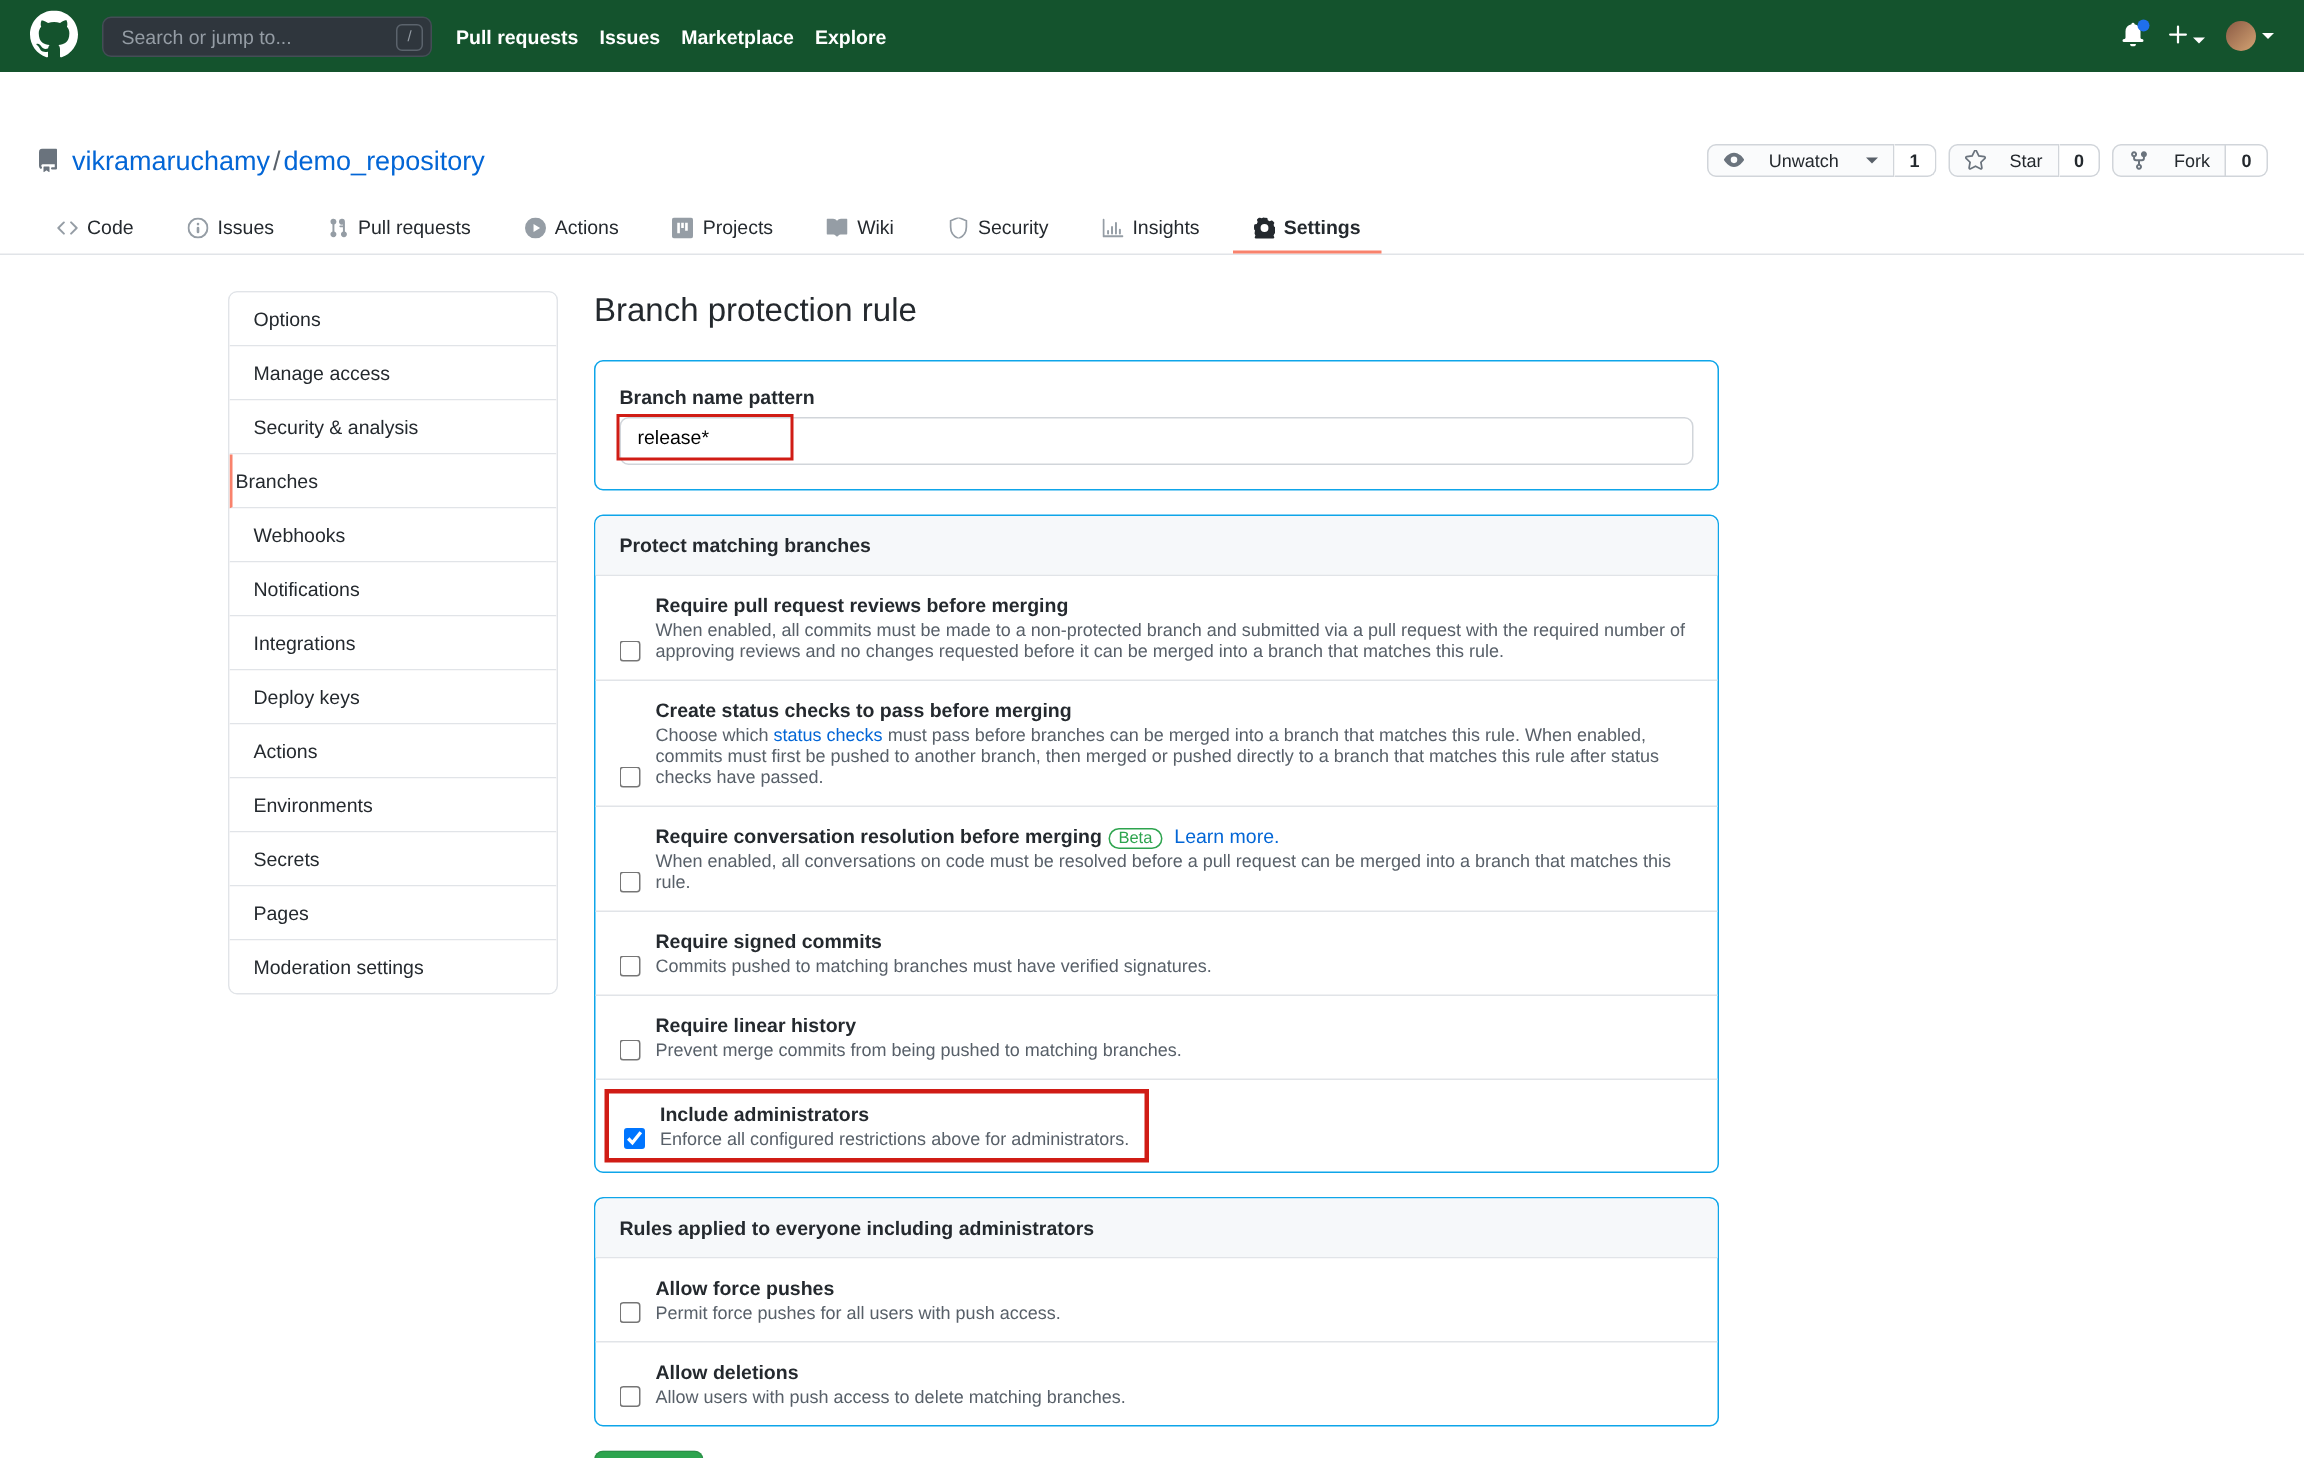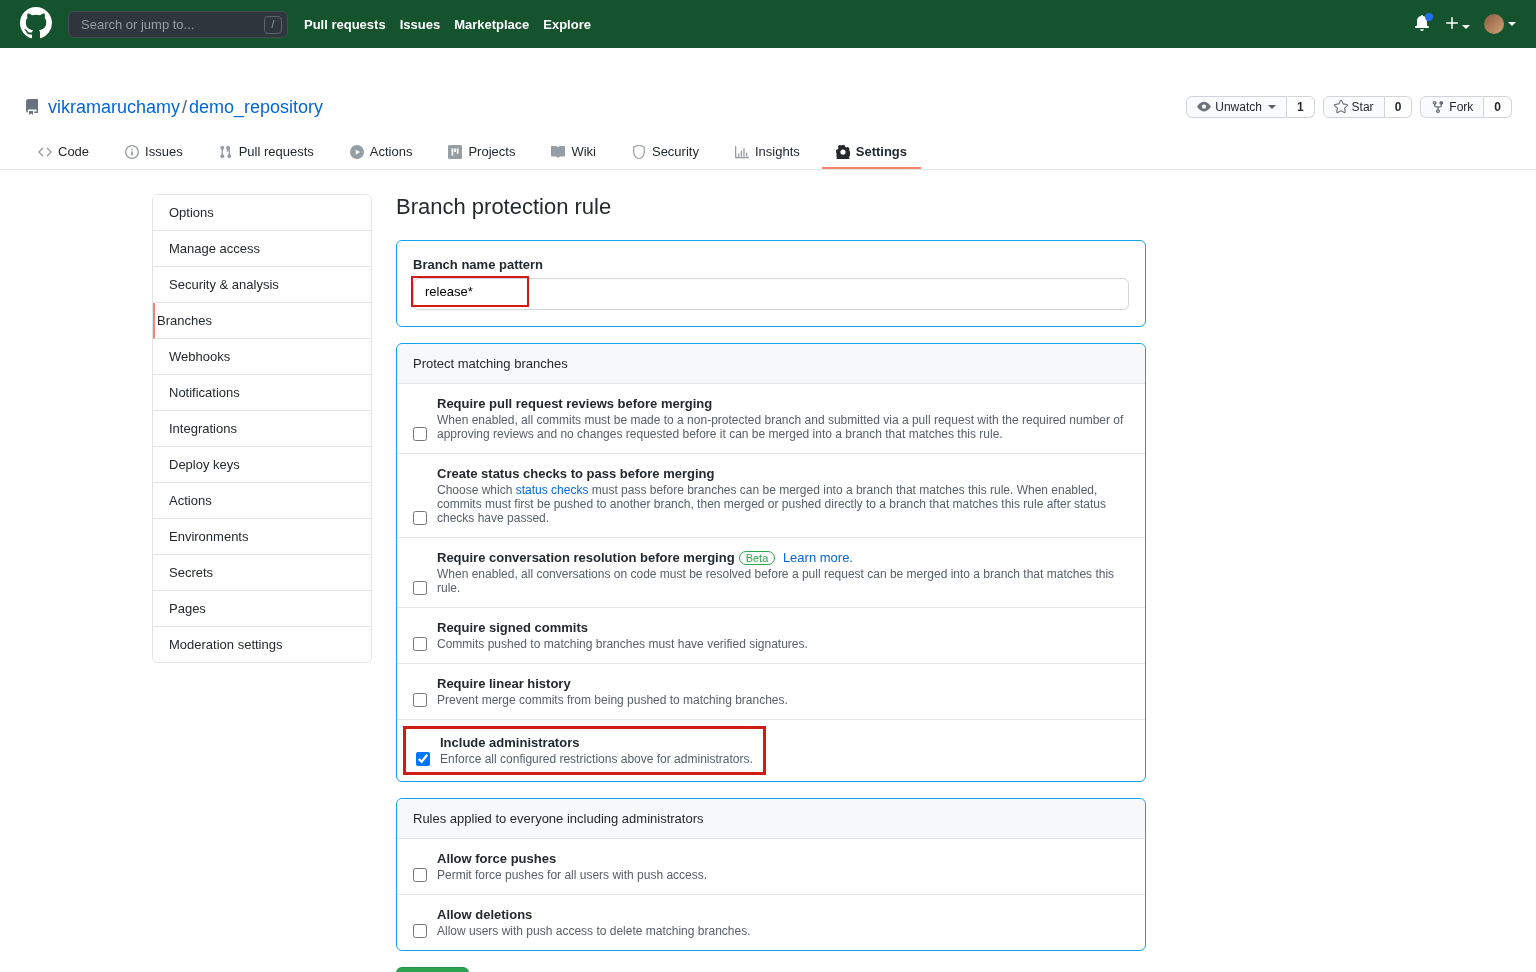--- a/index.html
+++ b/index.html
@@ -25,21 +25,21 @@
 
 
 .repo-head { padding: 16px 24px 0 24px; border-bottom: 1px solid #e1e4e8; margin-top: 32px; }
 .repo-title-row { display: flex; align-items: center; }
 .repo-icon { width: 16px; height: 16px; fill: #6a737d; margin-right: 8px; }
 .repo-title { font-size: 18px; font-weight: 400; }
 .repo-title .owner, .repo-title .name { color: #0366d6; }
 .repo-title .sep { color: #586069; margin: 0 2px; }
 .repo-actions { margin-left: auto; display: flex; gap: 8px; }
 .btn-group { display: flex; }
-.btn { background: #fafbfc; border: 1px solid #d1d5da; padding: 3px 10px; font-size: 12px; font-weight: 500; display: flex; align-items: center; gap: 4px; cursor: pointer; }
+.btn { background: #fafbfc; border: 1px solid #d1d5da; padding: 3px 10px; font-size: 12px; font-weight: 500; display: flex; align-items: center; gap: 16px; cursor: pointer; }
 .btn svg { width: 14px; height: 14px; fill: #6a737d; }
 .btn-left { border-radius: 6px 0 0 6px; }
 .btn-count { border-radius: 0 6px 6px 0; border-left: none; background: #fff; padding: 3px 10px; font-weight: 600; }
 
 
 .repo-tabs { display: flex; gap: 8px; margin-top: 18px; }
 .tab { padding: 8px 14px; font-size: 13px; color: #24292e; display: flex; align-items: center; gap: 6px; border-bottom: 2px solid transparent; cursor: pointer; }
 .tab svg { width: 14px; height: 14px; fill: #959da5; }
 .tab.active { border-bottom-color: #f9826c; font-weight: 600; }
 .tab.active svg { fill: #24292e; }
@@ -49,21 +49,21 @@
 .sidebar { width: 220px; flex-shrink: 0; }
 .side-menu { border: 1px solid #e1e4e8; border-radius: 6px; overflow: hidden; }
 .side-item { padding: 10px 16px; font-size: 13px; border-bottom: 1px solid #e1e4e8; cursor: pointer; color: #24292e; background:#fff; }
 .side-item:last-child { border-bottom: none; }
 .side-item.active { background: #fff; border-left: 2px solid #f9826c; padding-left: 2px; font-weight: 400; }
 
 .main { flex: 1; max-width: 750px; }
 .page-title { font-size: 22px; font-weight: 400; margin-bottom: 20px; }
 
 .box { border: 1px solid #0ea5e9; border-radius: 6px; margin-bottom: 16px; }
-.box-header { padding: 12px 16px; border-bottom: 1px solid #e1e4e8; font-size: 13px; font-weight: 400; background: #f6f8fa; border-radius: 6px 6px 0 0;}
+.box-header { padding: 12px 16px; border-bottom: 1px solid #e1e4e8; font-size: 13px; font-weight: 700; background: #f6f8fa; border-radius: 6px 6px 0 0;}
 .box-body { padding: 12px 16px; }
 .box-row { padding: 12px 16px; border-bottom: 1px solid #e1e4e8; }
 .box-row:last-child { border-bottom: none; }
 
 .field-label { font-size: 13px; font-weight: 600; margin-bottom: 6px; display:block; }
 .pattern-wrap { display:inline-block; border: 2px solid #d01c15; padding: 2px; }
 .pattern-input { border: 1px solid #d1d5da; border-radius: 6px; padding: 4px 10px; font-size: 13px; width: 120px; }
 
 .cb-row { display: flex; align-items: flex-end; gap: 10px; }
 .cb-row input[type=checkbox] { margin-top: 2px; width:14px; height:14px; flex-shrink:0;}

